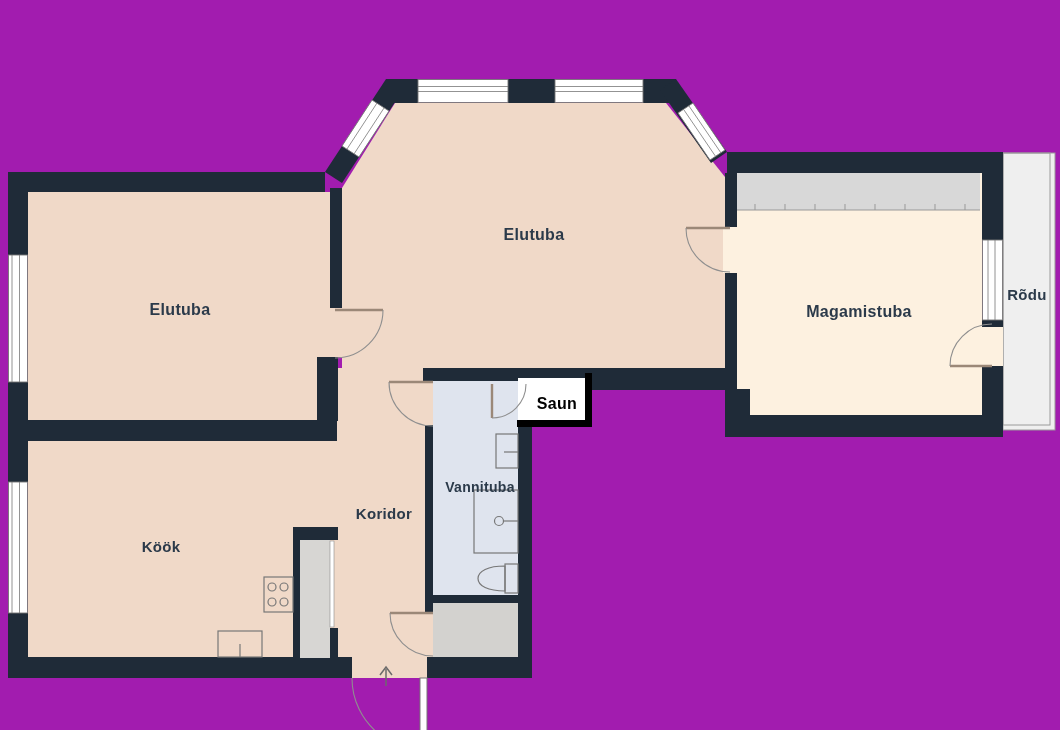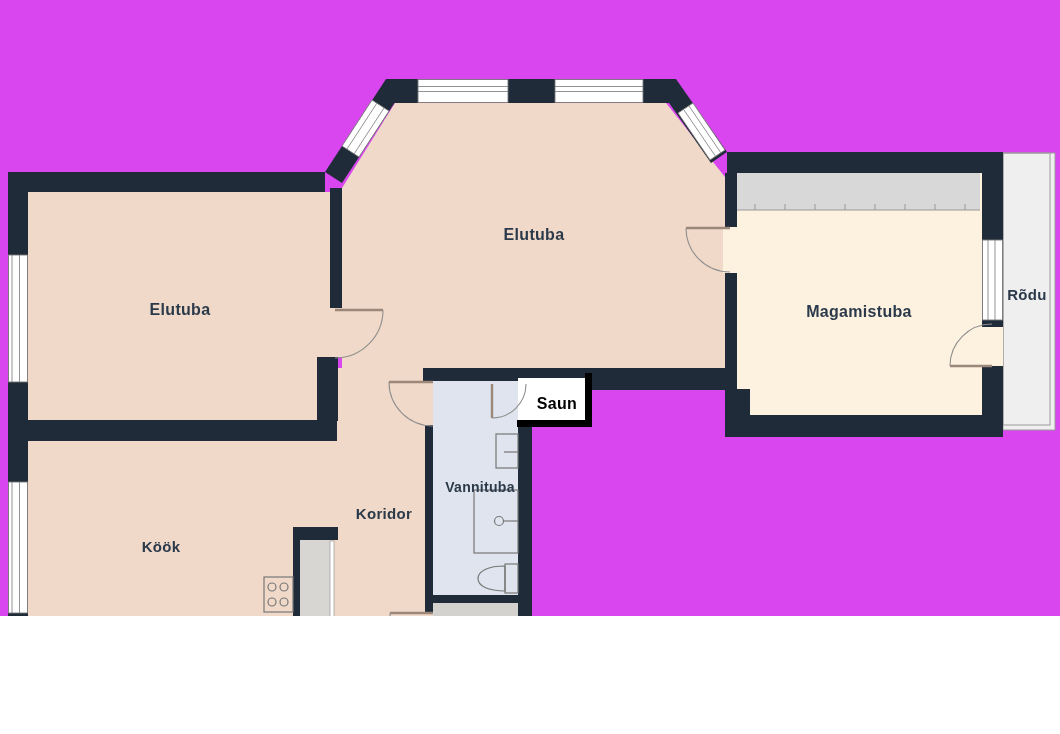--- a/index.html
+++ b/index.html
@@ -1,16 +1,16 @@
 <!DOCTYPE html>
 <html style="--wall: #1f2b38; --floor_living: #f0d9c8; --floor_bedroom: #fdf1e0; --floor_bathroom: #dfe4ee; --floor_storage: #d3d2cf; --floor_balcony: #efefef; --floor_sauna: #ffffff; --wardrobe: #d8d8d8; --sauna_border: #000000; --label: #2b3a4a; --door: #9b8878; --fixture: #777777;"><head>
 <meta charset="utf-8">
 <style>
   html,body{margin:0;padding:0;background:#ffffff;}
-  .page{position:relative;width:1060px;height:616px;background:#d946ef;overflow:hidden;}
+  .page{position:relative;width:1060px;height:730px;background:#a21caf;overflow:hidden;}
   svg{display:block;}
   .wall{fill:var(--wall,#1f2b38);}
   .f-living{fill:var(--floor_living,#f0d9c8);}
   .f-bedroom{fill:var(--floor_bedroom,#fdf1e0);}
   .f-bath{fill:var(--floor_bathroom,#dfe4ee);}
   .f-storage{fill:var(--floor_storage,#d3d2cf);}
   .f-balcony{fill:var(--floor_balcony,#efefef);stroke:#9a9a9a;stroke-width:1;}
   .balcony-rail{fill:none;stroke:#9a9a9a;stroke-width:1;}
   .f-sauna{fill:var(--floor_sauna,#ffffff);}
   .sauna-bar{fill:var(--sauna_border,#000000);}

